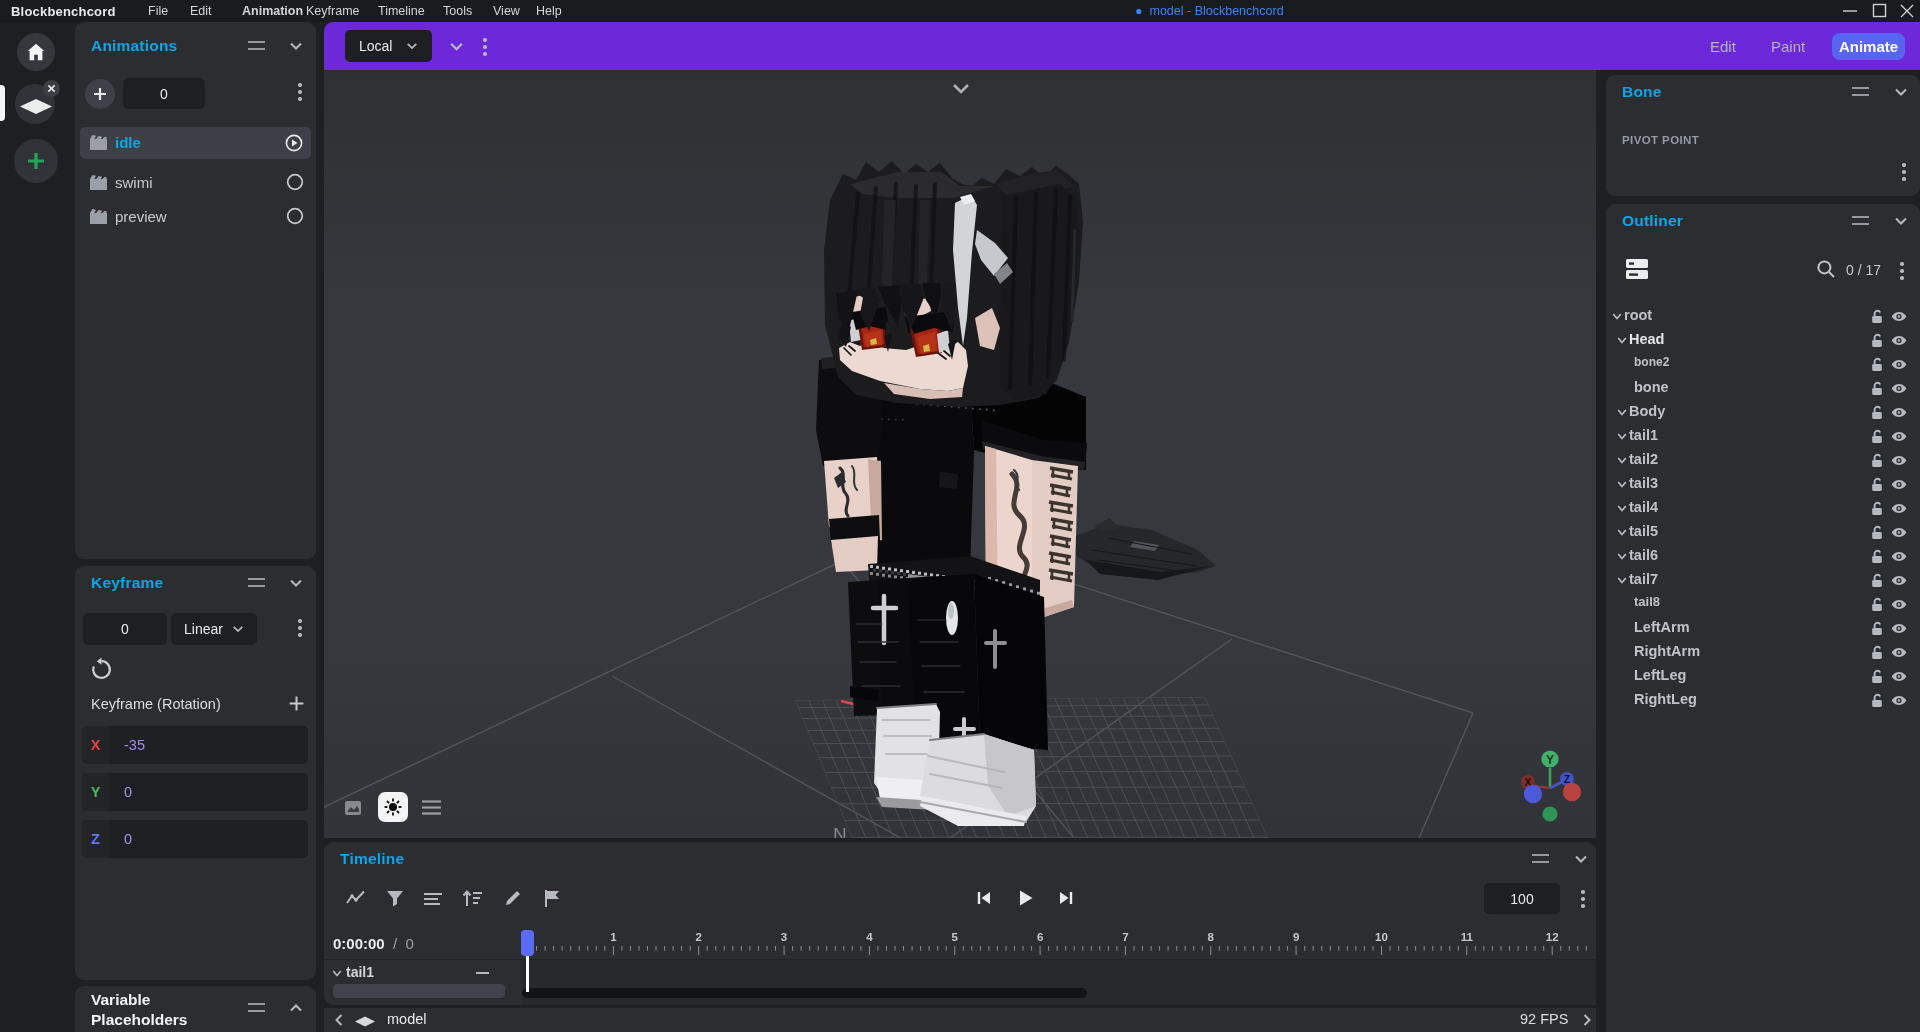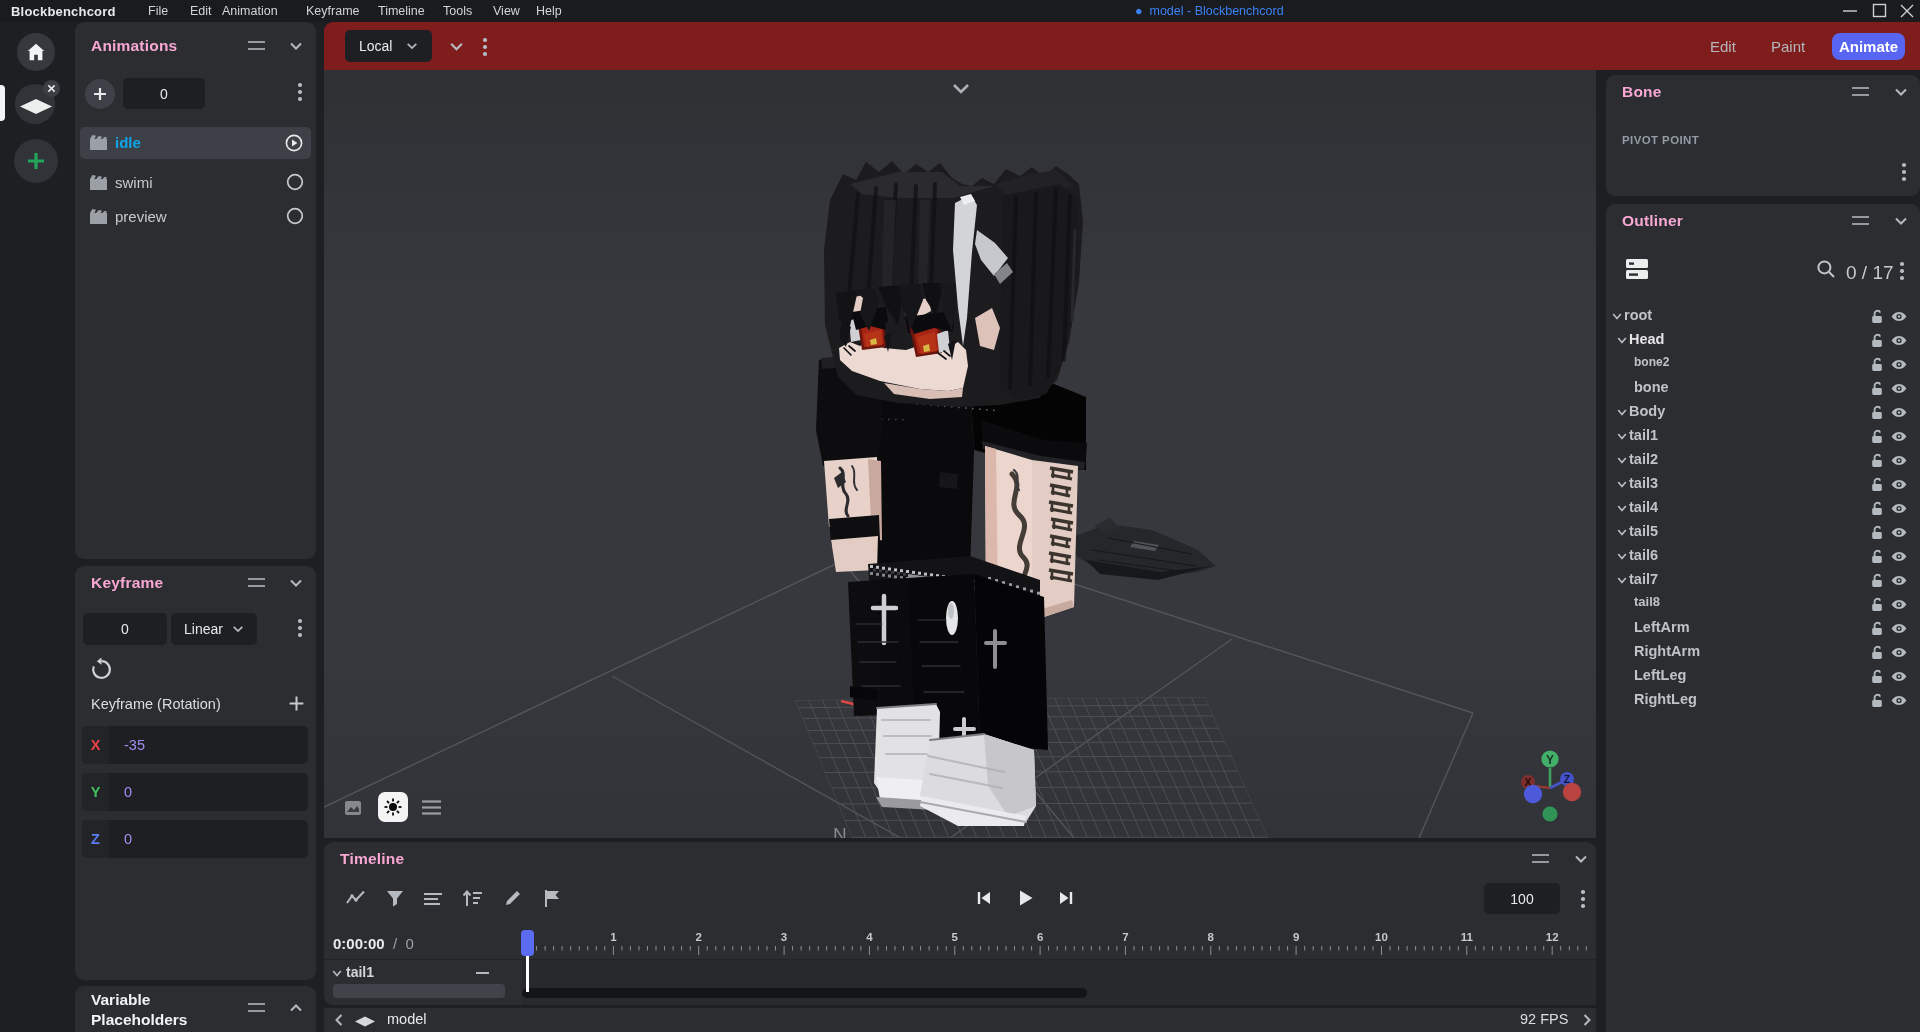--- a/index.html
+++ b/index.html
@@ -1,41 +1,41 @@
 <!DOCTYPE html>
 <html><head>
 <meta charset="utf-8">
 <style>
   * { margin:0; padding:0; box-sizing:border-box; }
   html,body { width:1920px; height:1032px; overflow:hidden; background:#1e1f22;
     font-family:"Liberation Sans", sans-serif; }
   .abs { position:absolute; }
   .panel { position:absolute; background:#2b2d31; border-radius:9px; }
   .phead { position:absolute; left:16px; top:0; height:34px; display:flex; align-items:center;
-    font-weight:bold; font-size:15.5px; color:#f9a8d4; letter-spacing:.2px; }
+    font-weight:bold; font-size:15.5px; color:#0ea5e9; letter-spacing:.2px; }
   .eq { position:absolute; width:17px; height:9px; border-top:2.4px solid #9599a0; border-bottom:2.4px solid #9599a0; }
   .kebab { position:absolute; width:4px; }
   .kebab i { display:block; width:3.6px; height:3.6px; border-radius:50%; background:#b5bac1; margin:0 0 3.4px 0; }
   .inp { position:absolute; background:#1e1f22; border-radius:5px; color:#e8eaed;
     font-size:14px; display:flex; align-items:center; justify-content:center; }
   .titlebar { position:absolute; left:0; top:0; width:1920px; height:22px; background:#1a1b1e; }
   .menu { position:absolute; top:0; height:22px; display:flex; align-items:center;
     color:#d2d4d7; font-size:12.5px; }
   .menu b { color:#e8e9eb; font-size:13px; letter-spacing:.2px; }
 </style>
 </head>
 <body>
 
 <div class="titlebar">
   <div class="menu" style="left:11px;">
       <b>Blockbenchcord</b>
     </div>
   <div class="menu" style="left:148px;">File</div>
   <div class="menu" style="left:190px;">Edit</div>
-  <div class="menu" style="left:222px;">Animation</div>
+  <div class="menu" style="left:242px;font-weight:bold;">Animation</div>
   <div class="menu" style="left:306px;">Keyframe</div>
   <div class="menu" style="left:378px;">Timeline</div>
   <div class="menu" style="left:443px;">Tools</div>
   <div class="menu" style="left:493px;">View</div>
   <div class="menu" style="left:536px;">Help</div>
   <div class="menu" style="left:1135px; color:#3b82f6;">●&nbsp; model - Blockbenchcord</div>
   <svg class="abs" style="left:1840px;top:0;" width="80" height="22" viewBox="0 0 80 22">
     <path d="M3 11 H17" stroke="#cfd0d2" stroke-width="1.4"></path>
     <rect x="33.5" y="4.5" width="12" height="12" fill="none" stroke="#cfd0d2" stroke-width="1.4"></rect>
     <path d="M61 5 L73 17 M73 5 L61 17" stroke="#cfd0d2" stroke-width="1.4"></path>
@@ -149,21 +149,21 @@
 </div>
 
 <div class="panel" style="left:75px;top:986px;width:241px;height:46px;border-radius:9px 9px 0 0;">
   <div class="abs" style="left:16px;top:4px;font-weight:bold;font-size:15.5px;color:#f2f3f5;line-height:20px;">Variable<br>Placeholders</div>
   <div class="eq" style="left:173px;top:17px;"></div>
   <svg class="abs" style="left:214px;top:15px;" width="14" height="14" viewBox="0 0 14 14">
       <path d="M2 9.5 L7 4.5 L12 9.5" fill="none" stroke="#b5bac1" stroke-width="2"></path>
     </svg>
 </div>
 
-<div class="abs" style="left:324px;top:22px;width:1596px;height:48px;background:#7f1d1d;border-radius:9px 0 0 0;">
+<div class="abs" style="left:324px;top:22px;width:1596px;height:48px;background:#6d28d9;border-radius:9px 0 0 0;">
   <div class="inp" style="left:21px;top:8px;width:87px;height:32px;justify-content:flex-start;padding-left:14px;">Local
     <svg style="margin-left:14px;" width="12" height="12" viewBox="0 0 14 14">
         <path d="M2 4.5 L7 9.5 L12 4.5" fill="none" stroke="#b5bac1" stroke-width="2"></path>
       </svg>
   </div>
   <svg class="abs" style="left:125px;top:17px;" width="15" height="15" viewBox="0 0 14 14">
       <path d="M2 4.5 L7 9.5 L12 4.5" fill="none" stroke="#b5bac1" stroke-width="2.1"></path>
     </svg>
   <div class="kebab" style="left:159px;top:16px;">
       <i></i>
@@ -521,21 +521,21 @@
   <svg class="abs" style="left:20px;top:55px;" width="22" height="20" viewBox="0 0 22 20">
     <rect x="0" y="0" width="22" height="9" rx="1.5" fill="#eceded"></rect>
     <rect x="0" y="11" width="22" height="9" rx="1.5" fill="#eceded"></rect>
     <rect x="3" y="3.4" width="5" height="2.4" fill="#2b2d31"></rect>
     <rect x="3" y="14.4" width="9" height="2.4" fill="#2b2d31"></rect>
   </svg>
   <svg class="abs" style="left:210px;top:55px;" width="20" height="20" viewBox="0 0 20 20">
     <circle cx="8.4" cy="8.4" r="6" fill="none" stroke="#c2c5c9" stroke-width="2"></circle>
     <path d="M13 13 L18 18" stroke="#c2c5c9" stroke-width="2"></path>
   </svg>
-  <div class="abs" style="left:240px;top:58px;font-size:19px;color:#c7cacd;">0 / 17</div>
+  <div class="abs" style="left:240px;top:58px;font-size:14px;color:#c7cacd;">0 / 17</div>
   <div class="kebab" style="left:294px;top:58px;">
       <i></i>
       <i></i>
       <i></i>
     </div>
   <div id="tree" class="abs" style="left:0;top:100px;width:314px;">
 <div class="abs" style="left:0;top:0px;width:314px;height:24px;">
         <svg class="abs" style="left:6px;top:8px;" width="10" height="9" viewBox="0 0 10 9">
           <path d="M1.2 2 L5 6.5 L8.8 2" fill="none" stroke="#b5bac1" stroke-width="1.7"></path>
         </svg>

